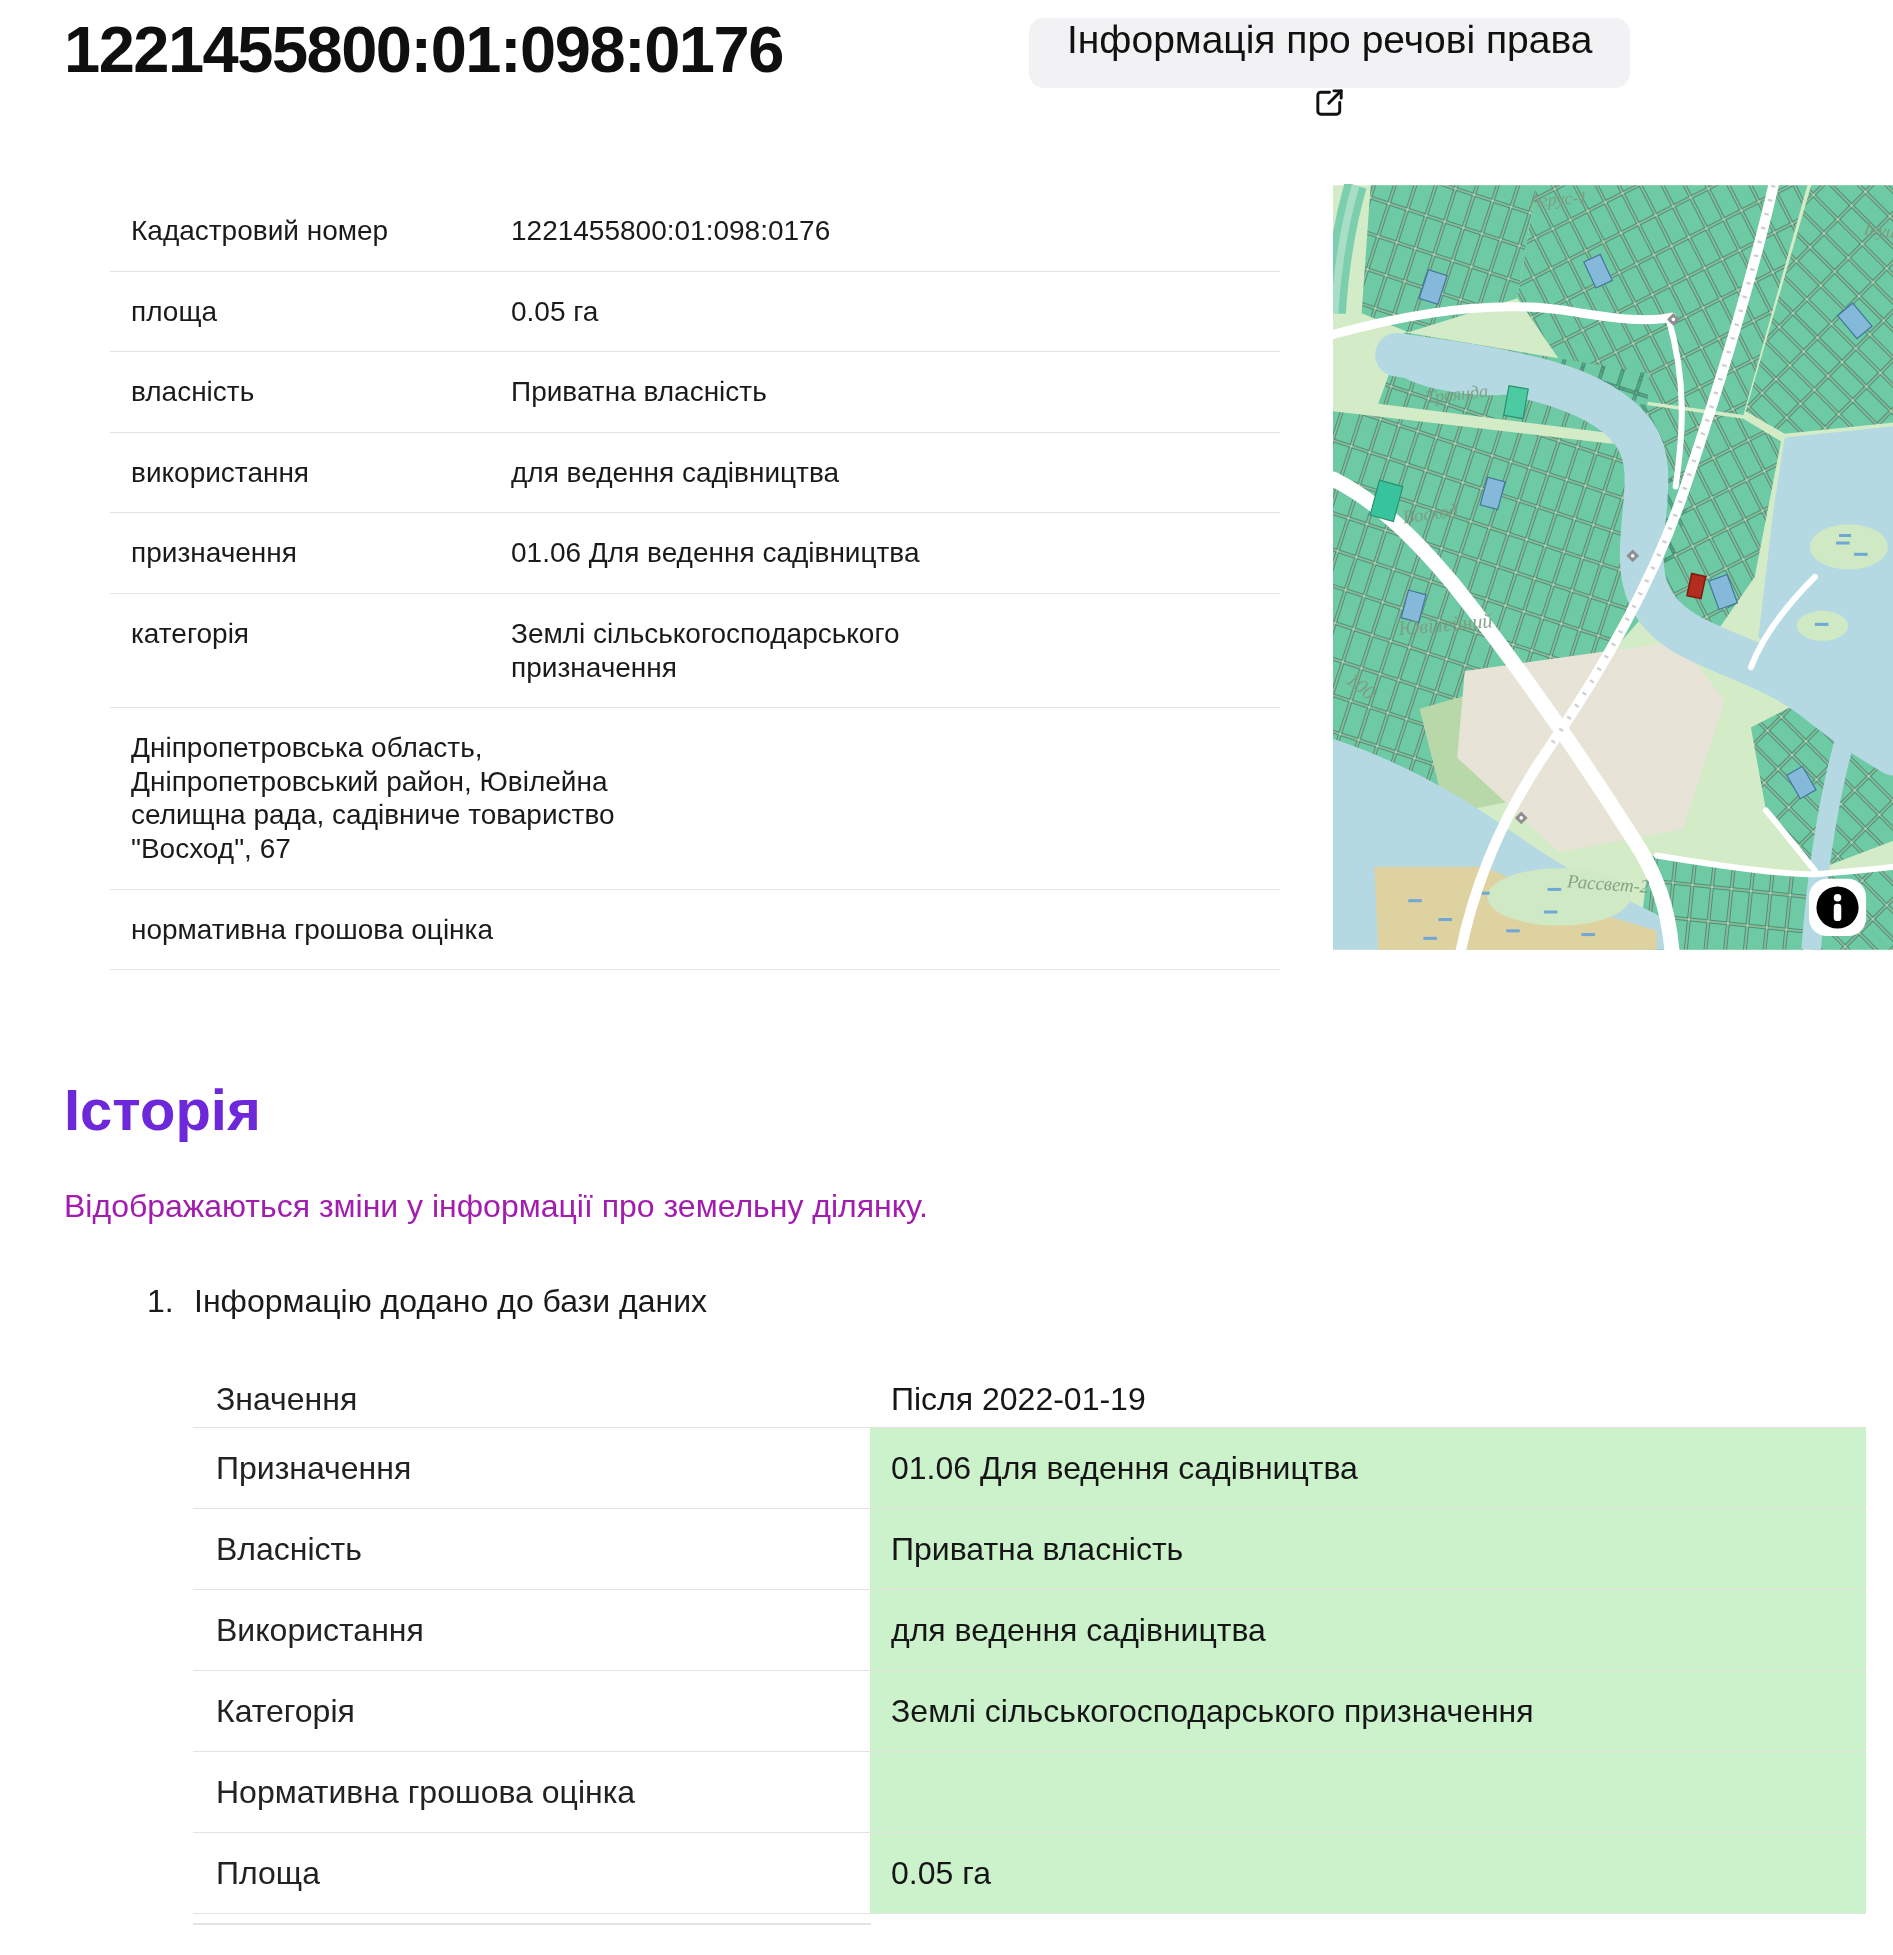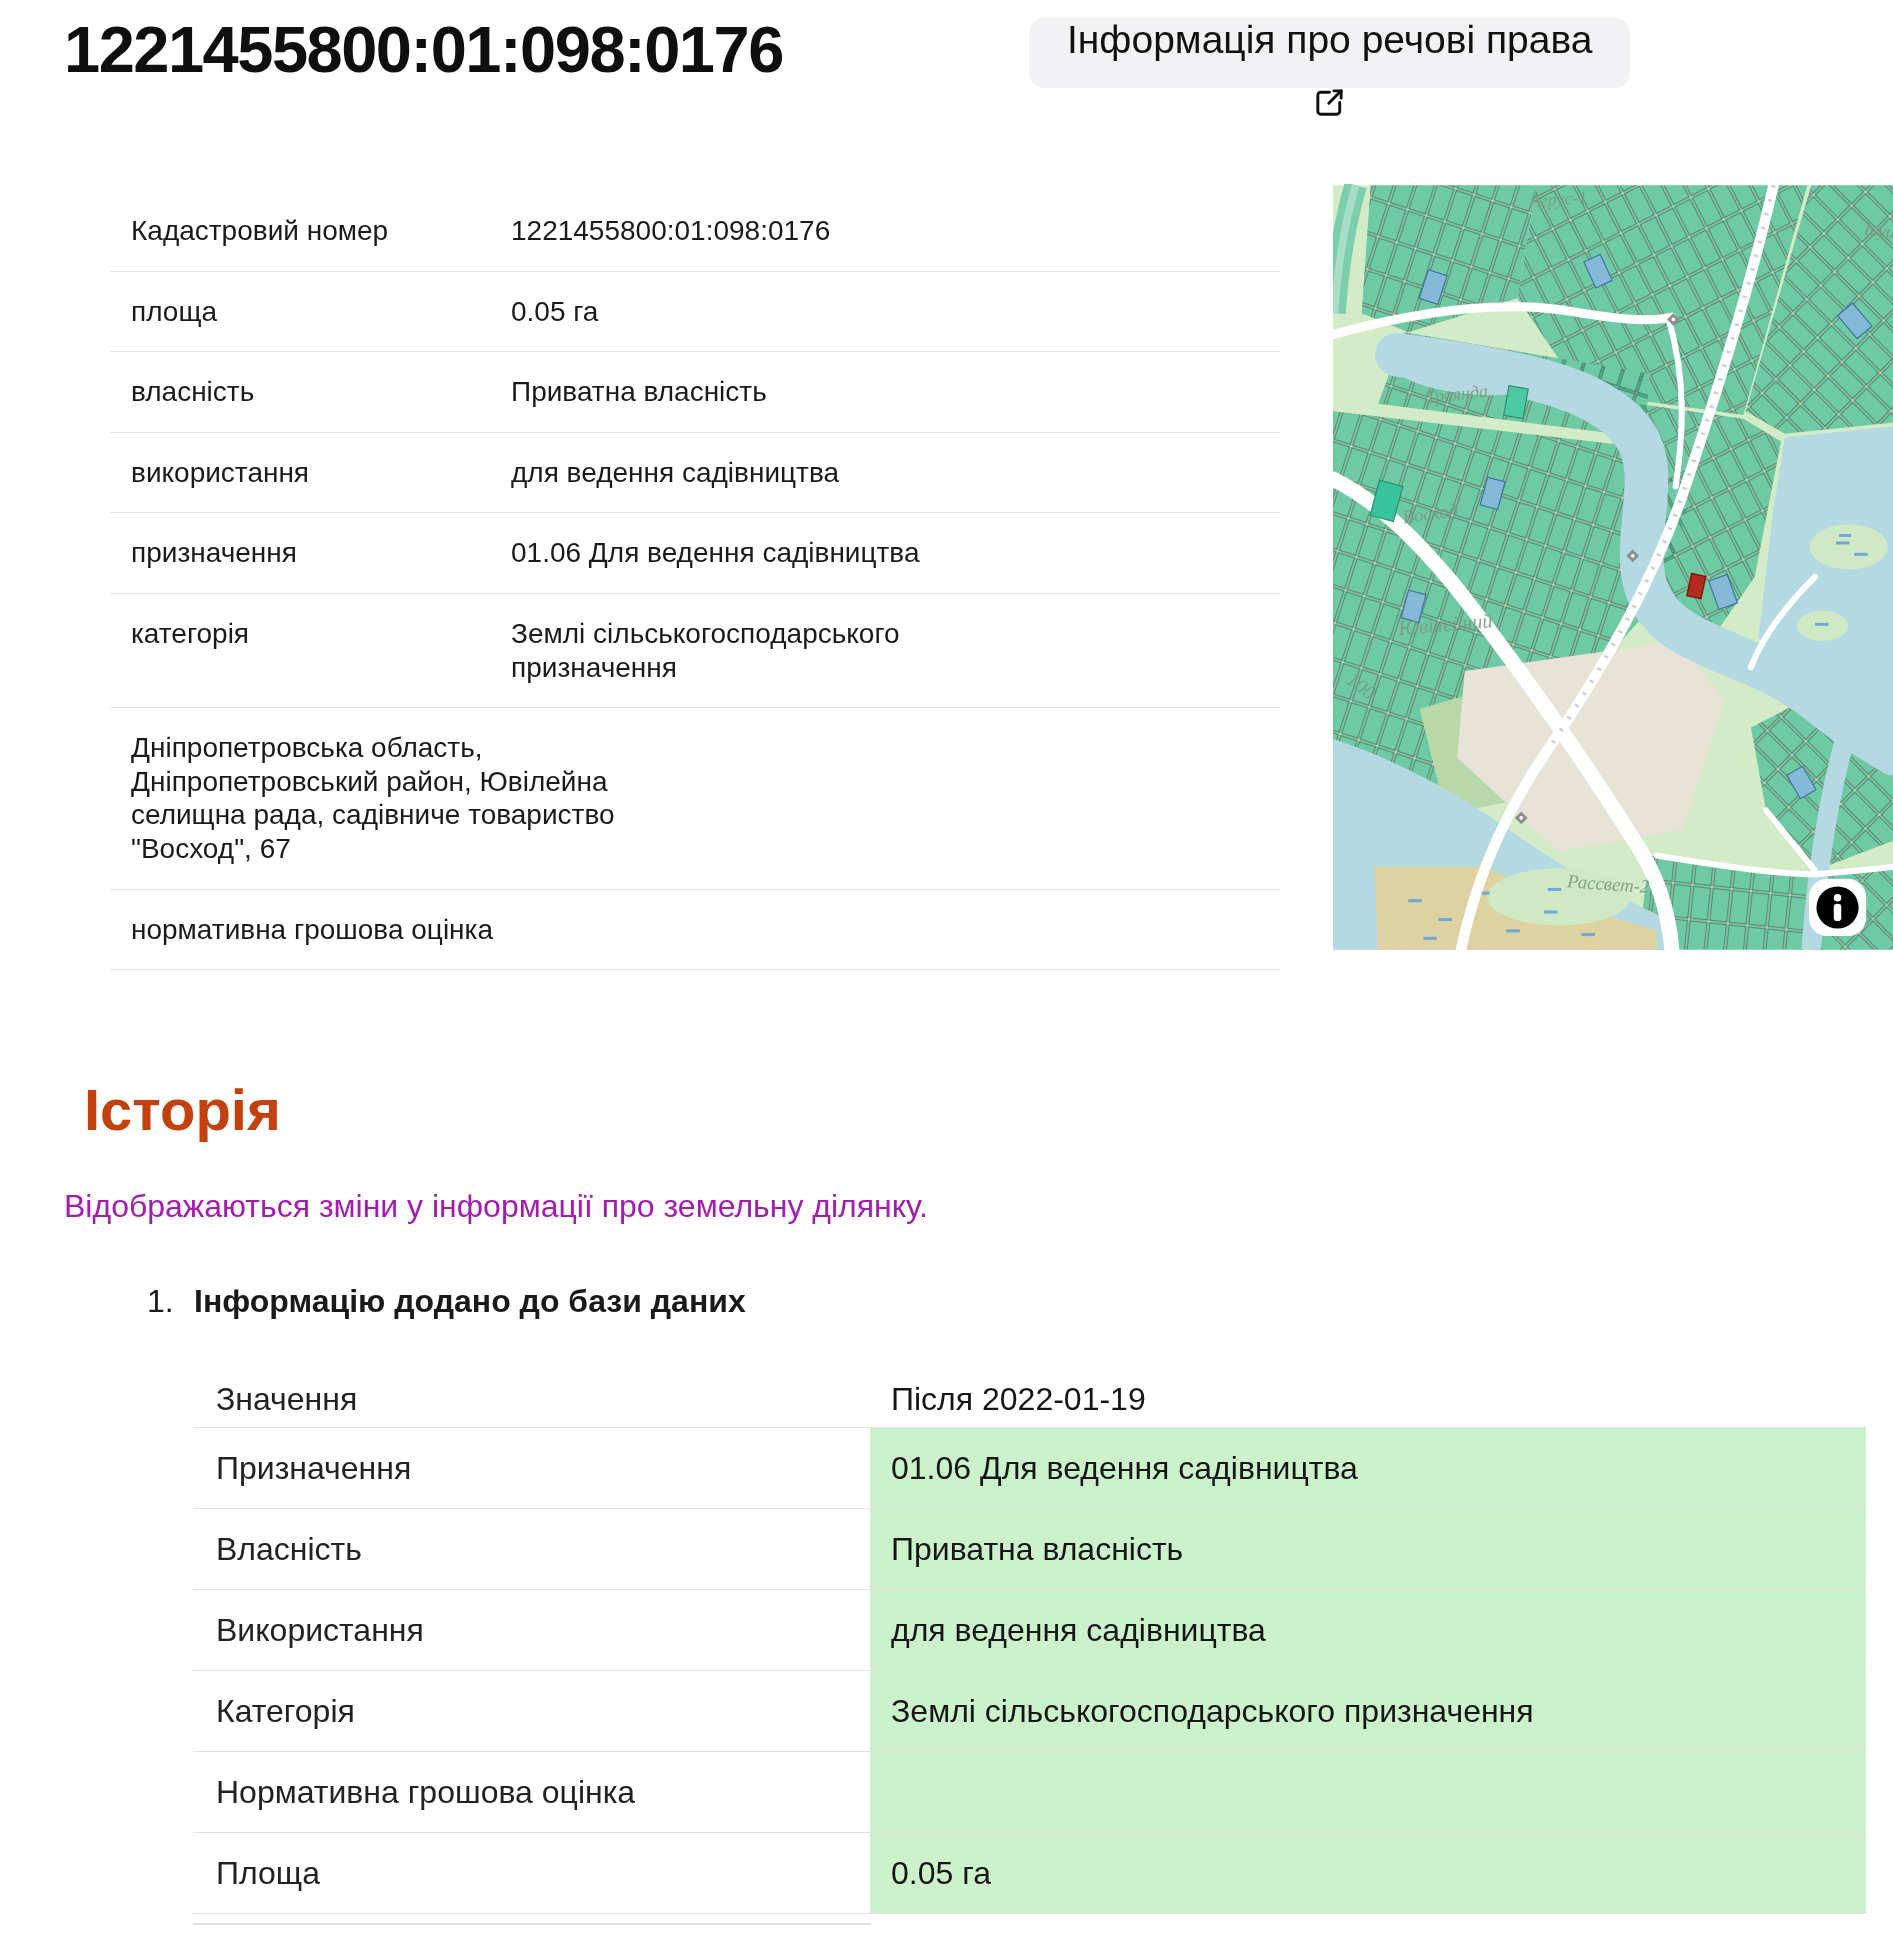--- a/index.html
+++ b/index.html
@@ -32,30 +32,30 @@
     position:absolute;left:1333px;top:184px;width:561px;height:767px;overflow:hidden;
   }
   .map-wrap svg{display:block;}
   .map-label{
     font-style:italic;fill:#7e9b7f;opacity:.9;text-anchor:middle;
     font-family:"Liberation Serif", serif;
   }
   
   .history-heading{
     position:absolute;left:64px;top:1076px;
-    font-size:58px;font-weight:600;color:#c2410c;margin-left:20px;
+    font-size:58px;font-weight:600;color:#6d28d9;
   }
   .history-desc{
     position:absolute;left:64px;top:1188px;font-size:32px;color:#a21caf;
   }
   .history-item-no{
     position:absolute;left:147px;top:1283px;font-size:32px;
   }
   .history-item-title{
-    position:absolute;left:194px;top:1283px;font-size:32px;font-weight:bold;
+    position:absolute;left:194px;top:1283px;font-size:32px;
   }
   .history-table{
     position:absolute;left:193px;top:1372px;width:1673px;font-size:32px;
   }
   .h-row{display:flex;align-items:stretch;}
   .h-row .h-lbl{
     flex:0 0 677px;display:flex;align-items:center;padding-left:23px;box-sizing:border-box;color:#222;
   }
   .h-row .h-val{
     flex:1;display:flex;align-items:center;padding-left:21px;box-sizing:border-box;color:#161616;

